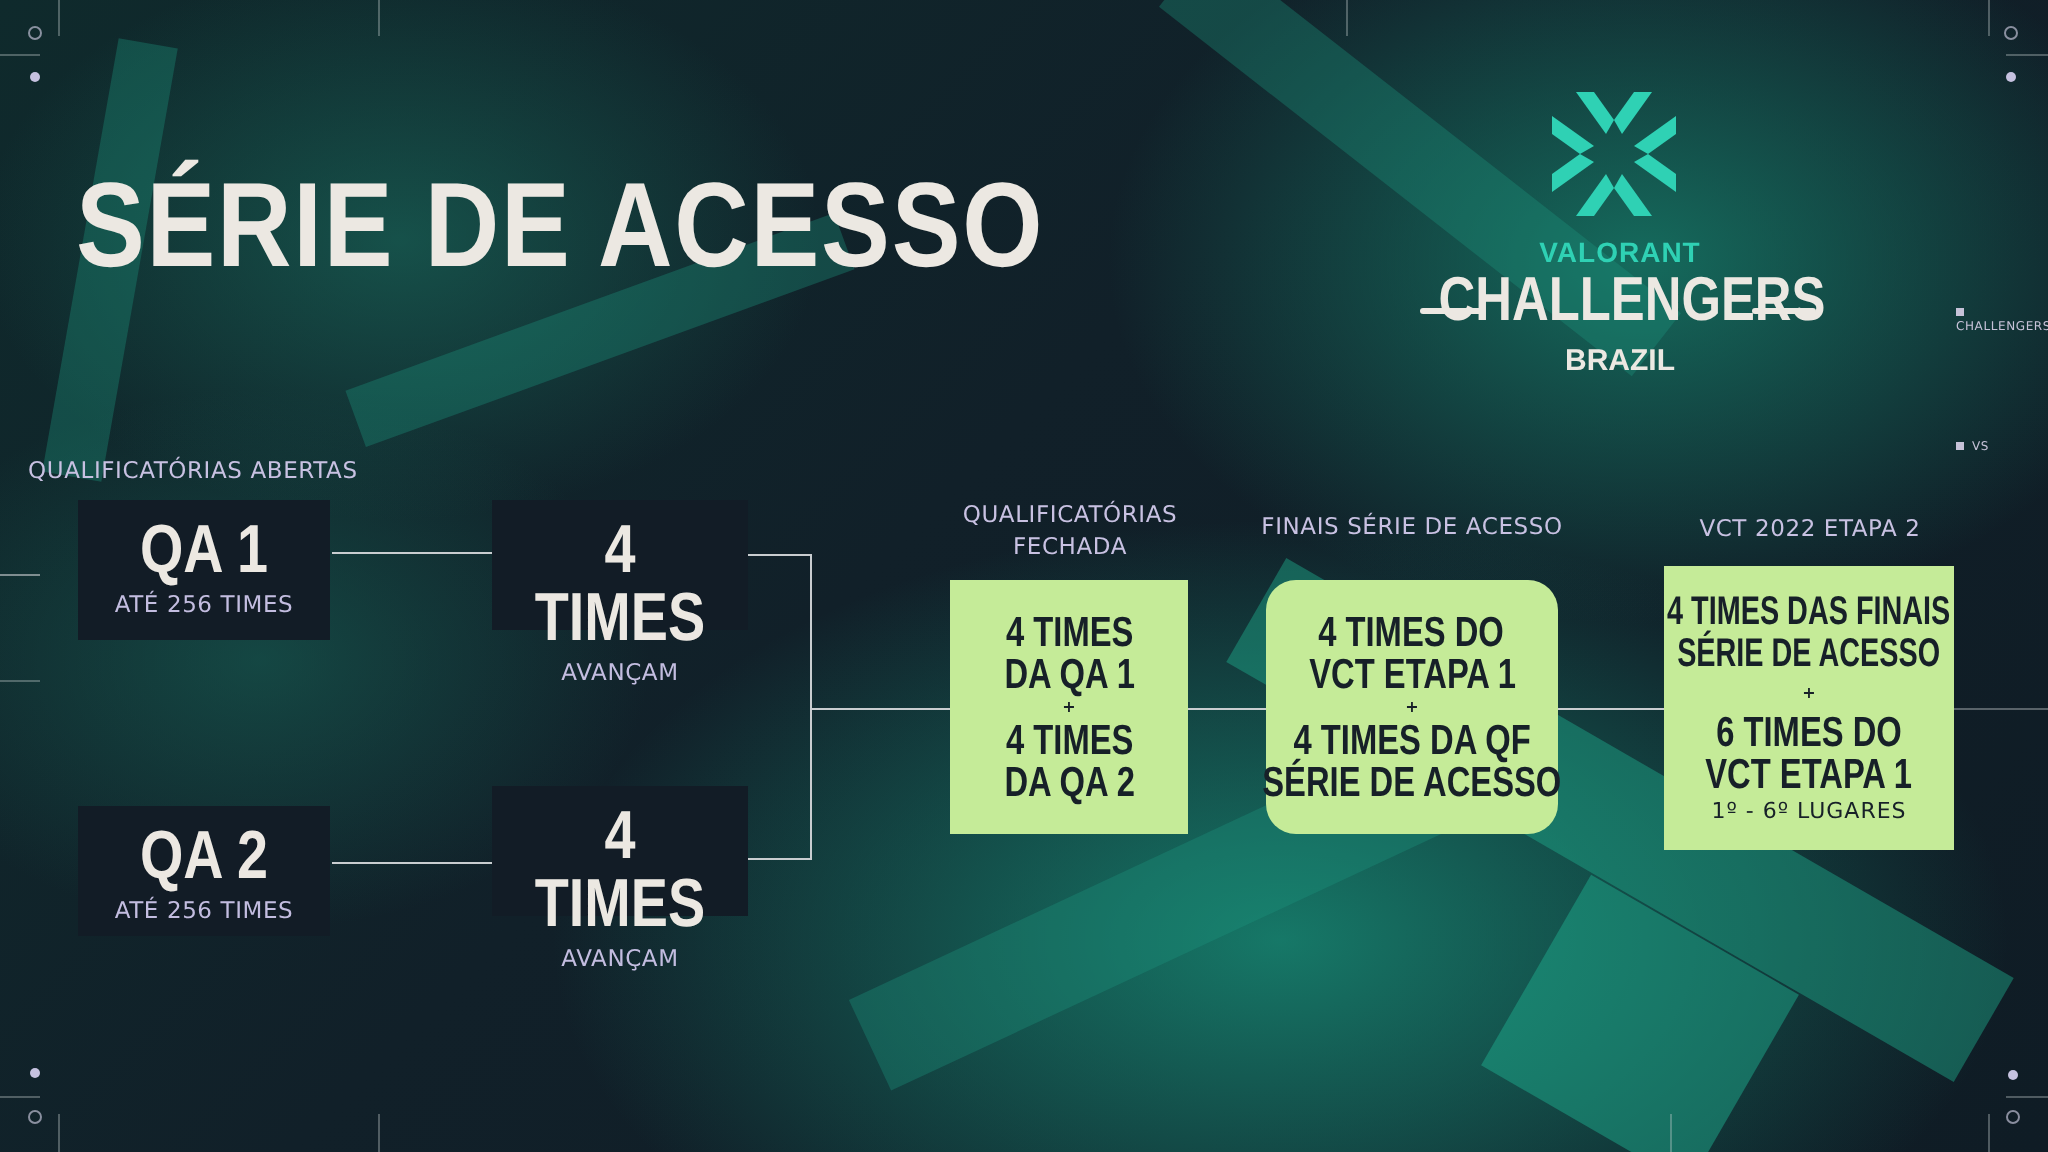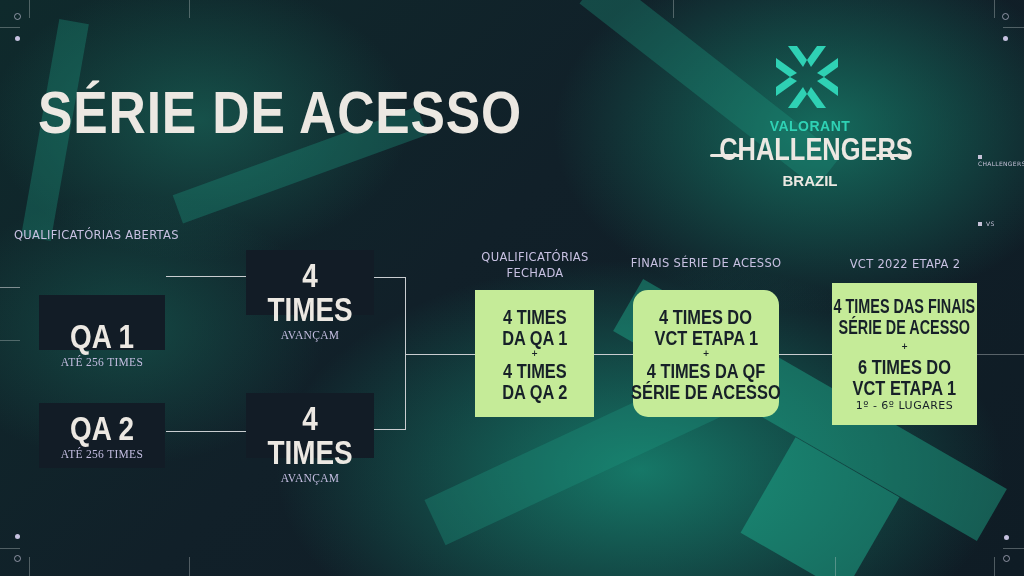--- a/index.html
+++ b/index.html
@@ -57,21 +57,21 @@
 
   .dark-box {
     position: absolute; background: #121c26; text-align: center;
   }
   .dark-box .big {
     display: block; font-family: "Liberation Sans", sans-serif; font-weight: 700;
     font-size: 34px; color: #ece8e2; line-height: 34px;
     transform: scaleX(0.82); transform-origin: center;
   }
   .dark-box .sub {
-    display: block; font-size: 11.5px; color: #c3bde0; letter-spacing: 0.3px; margin-top: 3px; font-family: Liberation Serif, serif;
+    display: block; font-size: 11.5px; color: #c3bde0; letter-spacing: 0.3px; margin-top: 3px;
   }
 
   .connector { position: absolute; background: #c9cdd0; }
 
   .green-box {
     position: absolute; background: #c5eb98; display: flex; flex-direction: column;
     align-items: center; justify-content: center; text-align: center;
   }
   .green-box .line {
     font-family: "Liberation Sans", sans-serif; font-weight: 700; color: #172028;
@@ -136,21 +136,21 @@
   <div class="logo-bar" style="left:176px;width:32px;"></div>
   <div class="logo-challengers">CHALLENGERS</div>
   <div class="logo-brazil">BRAZIL</div>
 </div>
 
 <div class="side-tag" style="left:978px;top:153px;"><span class="sq"></span><span>CHALLENGERS</span></div>
 <div class="side-tag" style="left:978px;top:220px;"><span class="sq"></span><span>VS</span></div>
 
 <div class="section-label" style="left:14px;top:227px;text-align:left;">QUALIFICATÓRIAS ABERTAS</div>
 
-<div class="dark-box" style="left:39px;top:250px;width:126px;height:55px;padding-top:24px;margin-top:45px;">
+<div class="dark-box" style="left:39px;top:250px;width:126px;height:70px;padding-top:8px;">
   <span class="big">QA 1</span>
   <span class="sub">ATÉ 256 TIMES</span>
 </div>
 <div class="dark-box" style="left:246px;top:250px;width:128px;height:65px;padding-top:8px;">
   <span class="big">4 TIMES</span>
   <span class="sub">AVANÇAM</span>
 </div>
 
 <div class="dark-box" style="left:39px;top:403px;width:126px;height:65px;padding-top:8px;">
   <span class="big">QA 2</span>

